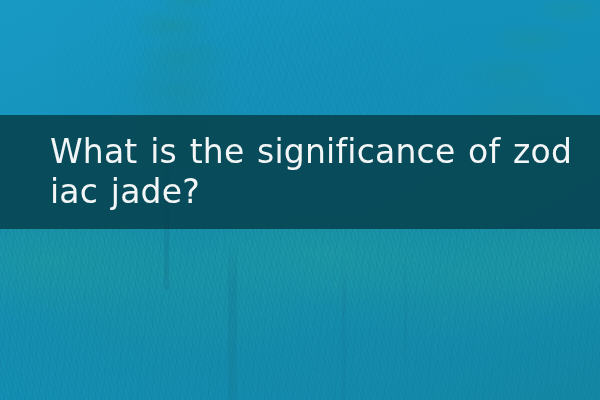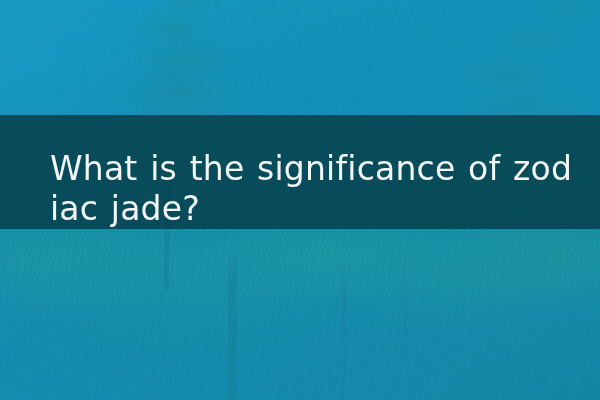--- a/index.html
+++ b/index.html
@@ -166,21 +166,21 @@
   
 
   .caption-band {
     position: absolute;
     left: 0;
     right: 0;
     top: 115px;
     height: 114px;
     background: rgba(6, 62, 72, 0.84);
     display: flex;
-    align-items: flex-end;
+    align-items: center;
   }
 
   .caption-text {
     margin: 0;
     padding: 0 24px 0 50px;
     color: #f2f6f6;
     font-size: 33px;
     line-height: 40px;
     font-weight: 400;
     letter-spacing: 0.2px;

